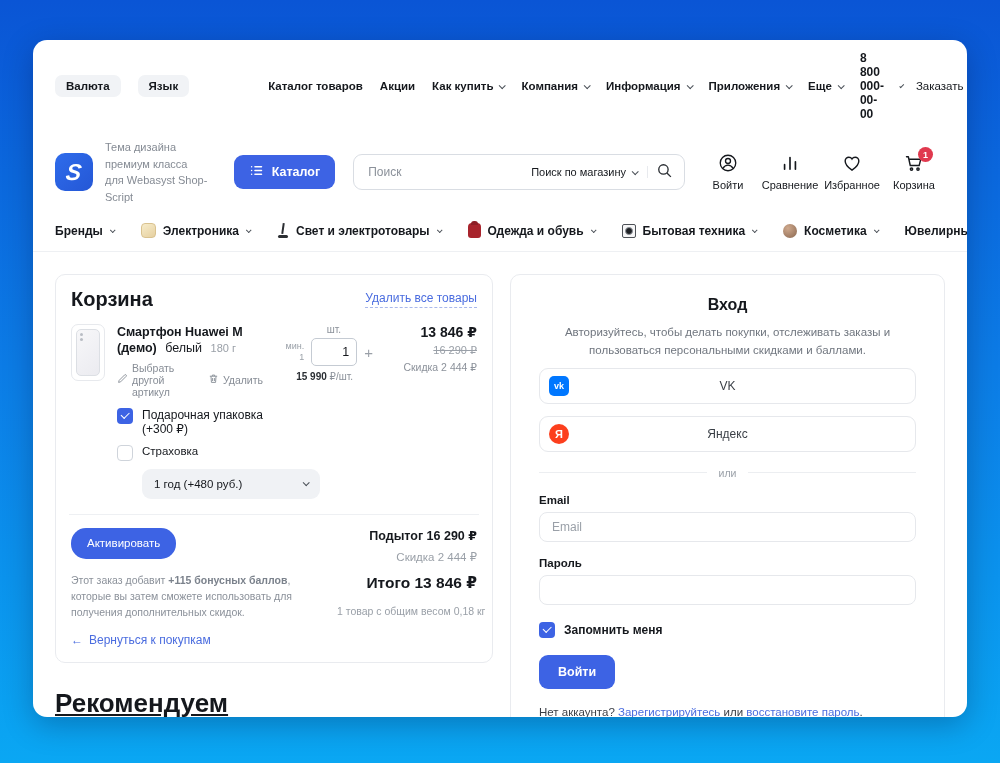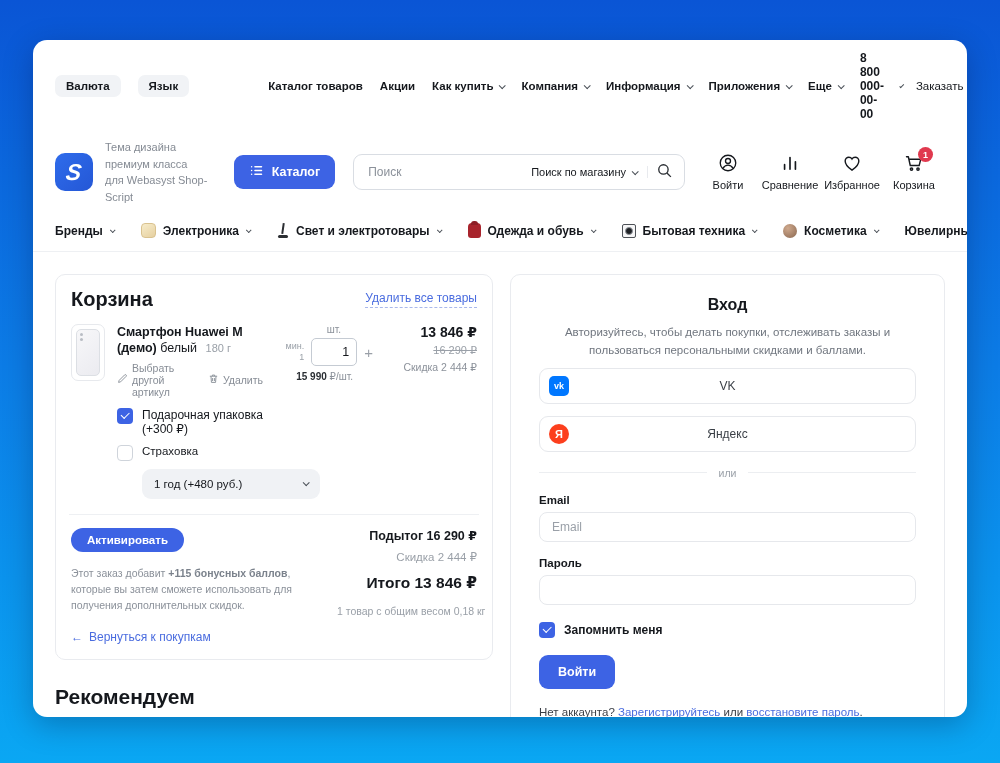--- a/index.html
+++ b/index.html
@@ -81,21 +81,21 @@
   .cart-item { display:flex; gap:12px; margin-top:13px; }
   .thumb { width:34px; height:57px; border:1px solid #e7e9ed; border-radius:7px; background:#fff;
     display:flex; align-items:center; justify-content:center; flex:0 0 34px; cursor:pointer; }
   .ph-body { width:24px; height:47px; border:1px solid #dcdfe4; border-radius:5px;
     background:linear-gradient(135deg,#f7f7f9,#ebebf0); position:relative; }
   .ph-body:before { content:""; position:absolute; left:3px; top:3px; width:3px; height:3px; border-radius:50%;
     background:#b9bdc4; box-shadow:0 5px 0 #b9bdc4; }
   .item-main { flex:1; min-width:0; }
   .name-row { font-size:12.5px; line-height:1.3; }
   .item-name { font-weight:700; cursor:pointer; }
-  .item-variant { }
+  .item-variant { margin-left:5px; }
   .item-weight { margin-left:5px; color:#9aa0a8; font-size:11px; }
   .links-row { margin-top:5px; display:flex; gap:14px; font-size:10.5px; color:#878d96; align-items:center; }
   .links-row .lnk { display:inline-flex; align-items:center; gap:4px; cursor:pointer; }
   .links-row svg { width:11px; height:11px; }
   .chk-row { margin-top:10px; display:flex; align-items:flex-start; gap:9px; font-size:12px; }
   .chk-row.sub { margin-top:9px; font-size:11.5px; }
   .cbx { width:16px; height:16px; border-radius:4px; flex:0 0 16px; cursor:pointer; position:relative; }
   .cbx.on { background:#3d63e4; }
   .cbx.on:after { content:""; position:absolute; left:3.5px; top:4px; width:7px; height:3.5px;
     border-left:1.8px solid #fff; border-bottom:1.8px solid #fff; transform:rotate(-45deg); }
@@ -115,34 +115,34 @@
   .price-now { font-size:14px; font-weight:800; }
   .price-old { margin-top:4px; font-size:11px; color:#9aa0a8; text-decoration:line-through; }
   .price-disc { margin-top:4px; font-size:10.5px; color:#8b919a; }
   .hr { border-top:1px solid #eef0f3; margin:15px -2px 13px; }
   .cart-bottom { display:flex; gap:10px; }
   .cb-left { flex:1; }
   .coupon-row { display:flex; align-items:center; gap:10px; }
   .coupon-input { width:168px; height:30px; border:1px solid #edeff2; border-bottom:1px dashed #b3bac4;
     border-radius:6px; padding:0 10px; font-size:11.5px; font-family:inherit; color:#333; }
   .coupon-input::placeholder { color:#9aa0a8; }
-  .activate-btn { background:#3d63e4; color:#fff; border:none; border-radius:15px; height:24px; padding:0 16px;
-    font-size:11.5px; font-weight:700; cursor:pointer; font-family:inherit; }
+  .activate-btn { background:#3d63e4; color:#fff; border:none; border-radius:15px; height:31px; padding:0 16px;
+    font-size:11.5px; font-weight:400; cursor:pointer; font-family:inherit; }
   .bonus { margin-top:13px; font-size:10.5px; color:#8b919a; line-height:1.55; max-width:300px; }
   .bonus b { color:#7b828c; }
   .cb-right { width:140px; flex:0 0 140px; text-align:right; }
   .subtotal { font-size:12.5px; font-weight:700; }
   .disc-total { margin-top:7px; font-size:11.5px; color:#9aa0a8; }
   .grand-total { margin-top:10px; font-size:15.5px; font-weight:800; }
   .weight-sum { margin-top:13px; font-size:10.5px; color:#9aa0a8; white-space:nowrap; }
   .back-link { margin-top:13px; font-size:12px; color:#4a6cdf; cursor:pointer; display:inline-flex; gap:6px; align-items:center; }
 
   
   .recommend { margin-top:25px; position:relative; }
-  .rec-title { font-size:21px; font-weight:700; }
+  .rec-title { font-size:26px; font-weight:700;text-decoration:underline; }
 
   
   .login-card { flex:1; padding:21px 28px 24px; }
   .login-title { text-align:center; font-size:16px; font-weight:700; }
   .login-sub { text-align:center; font-size:11.5px; color:#70767f; line-height:1.6; margin-top:9px; }
   .social-btn { margin-top:12px; height:36px; border:1px solid #e6e8ec; border-radius:9px; position:relative;
     display:flex; align-items:center; justify-content:center; font-size:12px; color:#3a3f46; cursor:pointer; background:#fff; }
   .social-btn.firstb { margin-top:8px; }
   .soc-icon { position:absolute; left:9px; top:7px; width:20px; height:20px; display:flex; align-items:center;
     justify-content:center; color:#fff; font-weight:700; }

